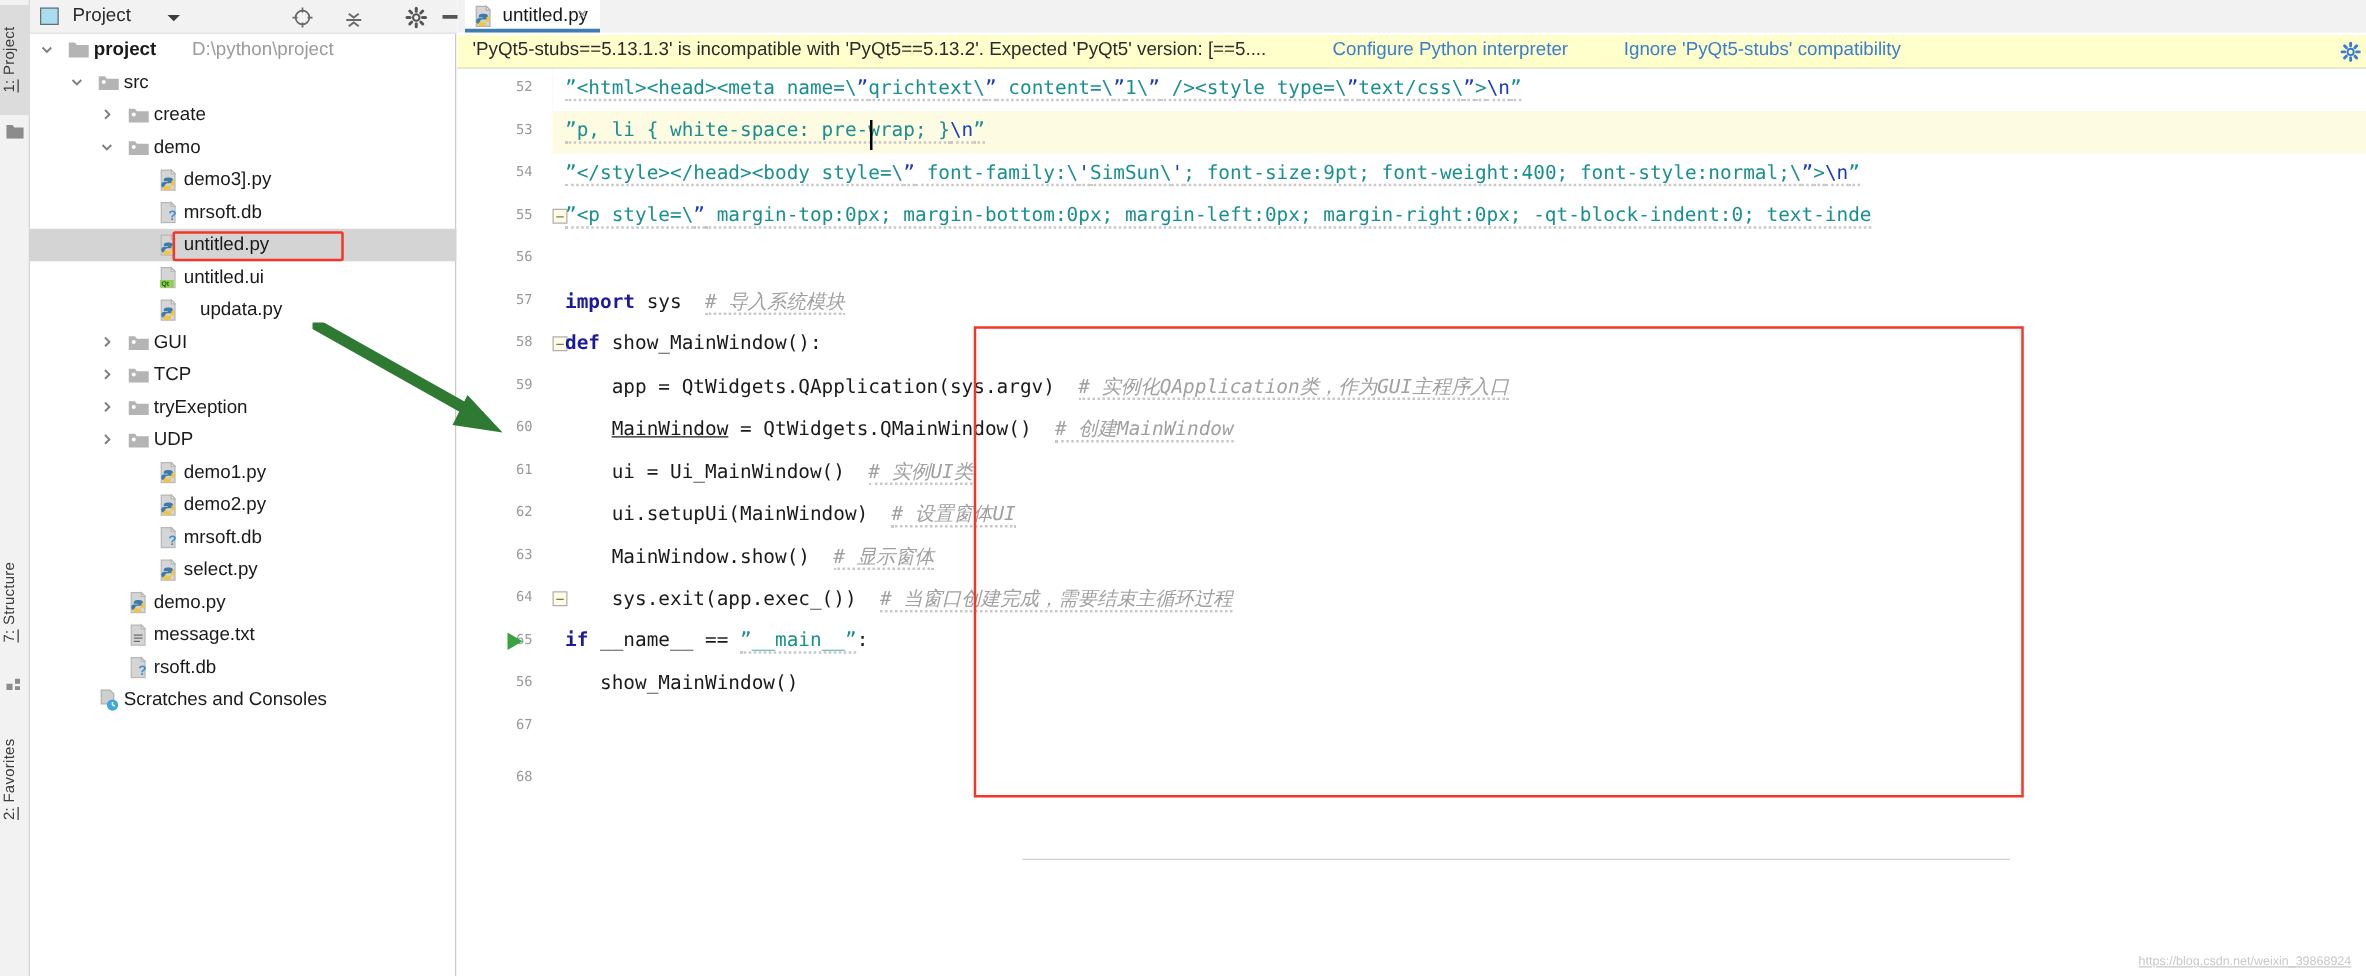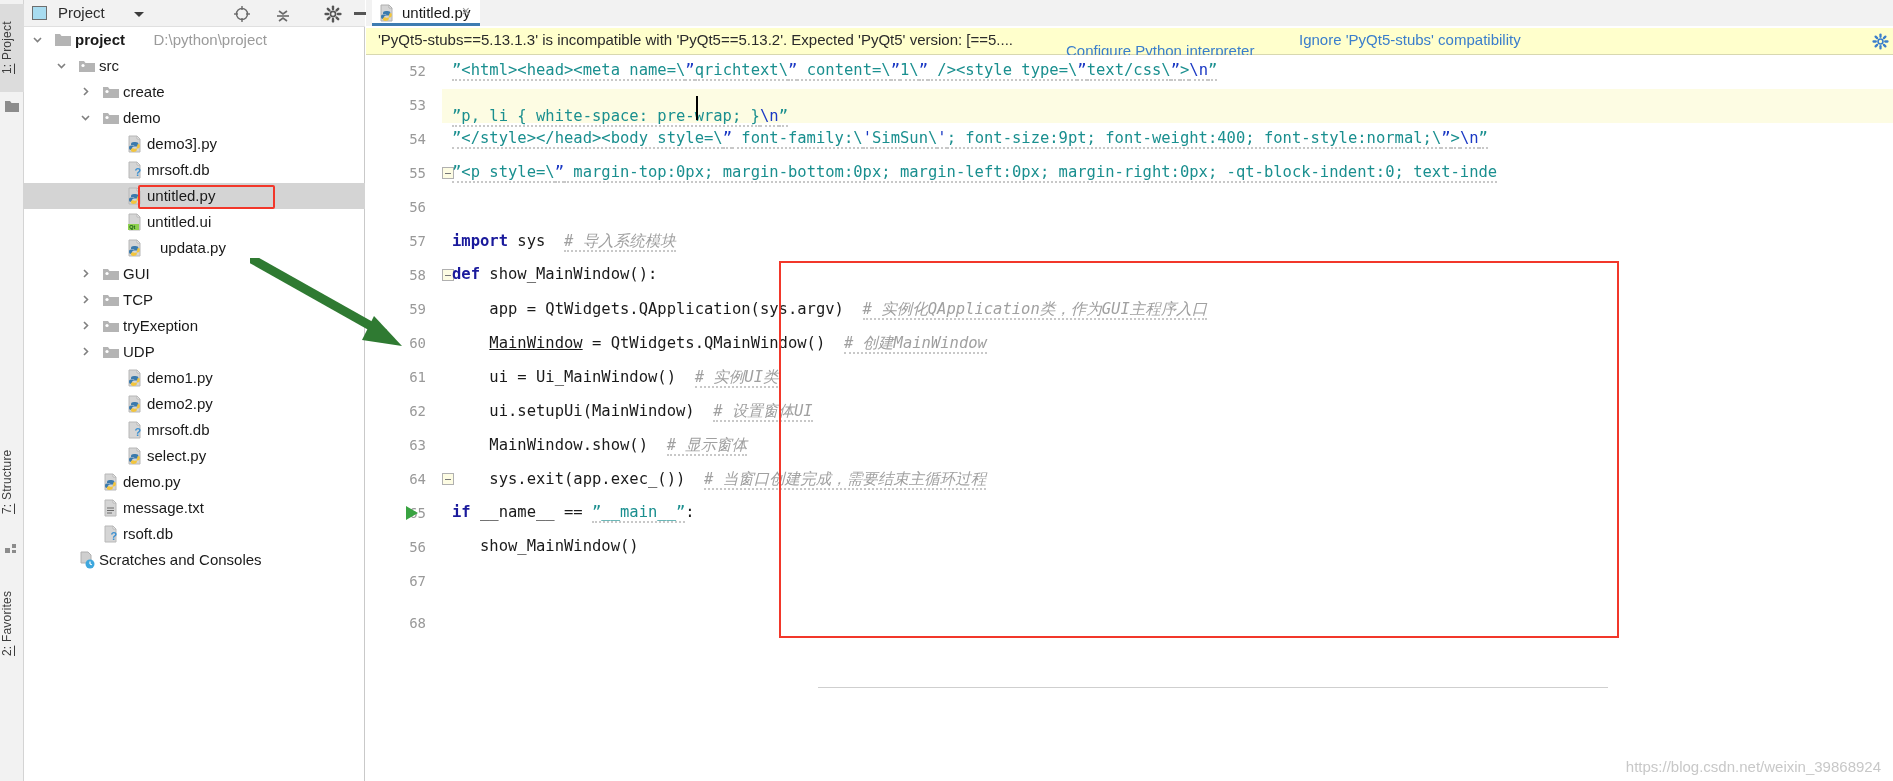--- a/index.html
+++ b/index.html
@@ -103,21 +103,21 @@
   .editor {
     position: absolute; left: 366px; top: 55px; width: 1527px; height: 726px;
     background: #ffffff; overflow: hidden;
   }
   .gutter {
     position: absolute; left: 0; top: 0; width: 76px; height: 726px;
     background: #ffffff;
   }
   .gnum {
     position: absolute; left: 0; width: 60px; text-align: right;
-    font-family: "DejaVu Sans Mono", monospace; font-size: 14px; color: #999999;
+    font-family: "DejaVu Sans Mono", monospace; font-size: 11px; color: #999999;
   }
   .gband {
     position: absolute; left: 0; width: 76px; height: 34px; background: #ececec;
   }
   .gband.hl { background: #fdfce3; }
   .eline {
     position: absolute; left: 86px; white-space: pre;
     font-family: "DejaVu Sans Mono", monospace; font-size: 15.5px;
     color: #1a1a1a;
   }
@@ -158,21 +158,21 @@
   
   .arrow { position: absolute; left: 250px; top: 258px; pointer-events: none; }
 
   
   .botpanel {
     position: absolute; left: 452px; top: 632px; width: 790px; height: 4px;
     border-top: 1px solid #cfcfcf;
   }
   .watermark {
     position: absolute; right: 12px; bottom: 6px;
-    font-size: 15px; color: #c8c8c8; white-space: nowrap;
+    font-size: 10px; color: #c8c8c8; white-space: nowrap; text-decoration: underline;
   }
 </style>
 </head>
 <body>
 
 <div id="root">
 
   <div class="leftstrip">
     <div class="vtab sel" style="top:4px; height:88px;">
       <span class="vtab-num">1:</span><span>&nbsp;</span><span>Project</span>
@@ -467,21 +467,21 @@
           <path d="M11.2 9.8v1.4c0 1.1-.9 2-2 2H6.6c-1 0-1.8.8-1.8 1.8v.1c0 1.2 1.1 1.9 2.4 1.9 2 0 3.6-.7 3.6-1.9v-1.2h-3.2v-.5h4.3c1.2 0 1.7-.9 1.9-2.2.2-1.3-.1-2.3-1.3-2.3z" fill="#f2c53d"></path>
         </svg>
       </span>
       <span>untitled.py</span>
       <span class="tabclose">×</span>
     </div>
   </div>
 
   <div class="notifbar">
     <div class="notiftext">'PyQt5-stubs==5.13.1.3' is incompatible with 'PyQt5==5.13.2'. Expected 'PyQt5' version: [==5....</div>
-    <div class="notiflink" style="left:700px;margin-top:11px;">Configure Python interpreter</div>
+    <div class="notiflink" style="left:700px;">Configure Python interpreter</div>
     <div class="notiflink" style="left:933px;">Ignore 'PyQt5-stubs' compatibility</div>
     <div class="notifgear">
       <svg width="17" height="17" viewBox="0 0 18 18">
           <circle cx="9" cy="9" r="2.6" fill="none" stroke="#3a7ecc" stroke-width="1.7"></circle>
           <g stroke="#3a7ecc" stroke-width="2.4" stroke-linecap="round">
             <line x1="9" y1="1.6" x2="9" y2="4"></line>
             <line x1="9" y1="14" x2="9" y2="16.4"></line>
             <line x1="1.6" y1="9" x2="4" y2="9"></line>
             <line x1="14" y1="9" x2="16.4" y2="9"></line>
             <line x1="3.8" y1="3.8" x2="5.4" y2="5.4"></line>
@@ -530,21 +530,21 @@
           <div class="gnum" style="top: 382px;">63</div>
           <div class="gnum" style="top: 416px;">64</div>
           <div class="gnum" style="top: 450px;">65</div>
           <div class="gnum" style="top: 484px;">56</div>
           <div class="gnum" style="top: 518px;">67</div>
           <div class="gnum" style="top: 560px;">68</div>
         </div>
     </div>
     <div id="editor-lines">
         <div class="eline" style="top: 6px;"><span class="str squig">”&lt;html&gt;&lt;head&gt;&lt;meta name=\</span><span class="esc squig">”</span><span class="str squig">qrichtext\</span><span class="esc squig">”</span><span class="str squig"> content=\</span><span class="esc squig">”</span><span class="str squig">1\</span><span class="esc squig">”</span><span class="str squig"> /&gt;&lt;style type=\</span><span class="esc squig">”</span><span class="str squig">text/css\</span><span class="esc squig">”</span><span class="str squig">&gt;</span><span class="esc squig">\n</span><span class="str squig">”</span></div>
-        <div class="eline" style="top: 52px; text-align: center;"><span class="str squig">”p, li { white-space: pre-wrap; }</span><span class="esc squig">\n</span><span class="str squig">”</span></div>
+        <div class="eline" style="top: 40px; text-align: center;"><span class="str squig">”p, li { white-space: pre-wrap; }</span><span class="esc squig">\n</span><span class="str squig">”</span></div>
         <div class="eline" style="top: 74px;"><span class="str squig">”&lt;/style&gt;&lt;/head&gt;&lt;body style=\</span><span class="esc squig">”</span><span class="str squig"> font-family:\</span><span class="esc squig">'</span><span class="str squig">SimSun\</span><span class="esc squig">'</span><span class="str squig">; font-size:9pt; font-weight:400; font-style:normal;\</span><span class="esc squig">”</span><span class="str squig">&gt;</span><span class="esc squig">\n</span><span class="str squig">”</span></div>
         <div class="fold" style="left: 76px; top: 112px;"></div>
         <div class="eline" style="top: 108px;"><span class="str squig">”&lt;p style=\</span><span class="esc squig">”</span><span class="str squig"> margin-top:0px; margin-bottom:0px; margin-left:0px; margin-right:0px; -qt-block-indent:0; text-inde</span></div>
         <div class="eline" style="top: 142px;"></div>
         <div class="eline" style="top: 176px;"><span class="kw">import</span><span> sys  </span><span class="cmt squig"># 导入系统模块</span></div>
         <div class="fold" style="left: 76px; top: 214px;"></div>
         <div class="eline" style="top: 210px;"><span class="kw">def</span><span> show_MainWindow():</span></div>
         <div class="eline" style="top: 244px;"><span>    app = QtWidgets.QApplication(sys.argv)  </span><span class="cmt squig"># 实例化QApplication类，作为GUI主程序入口</span></div>
         <div class="eline" style="top: 278px;"><span>    </span><span class="cls">MainWindow</span><span> = QtWidgets.QMainWindow()  </span><span class="cmt squig"># 创建MainWindow</span></div>
         <div class="eline" style="top: 312px;"><span>    ui = Ui_MainWindow()  </span><span class="cmt squig"># 实例UI类</span></div>

